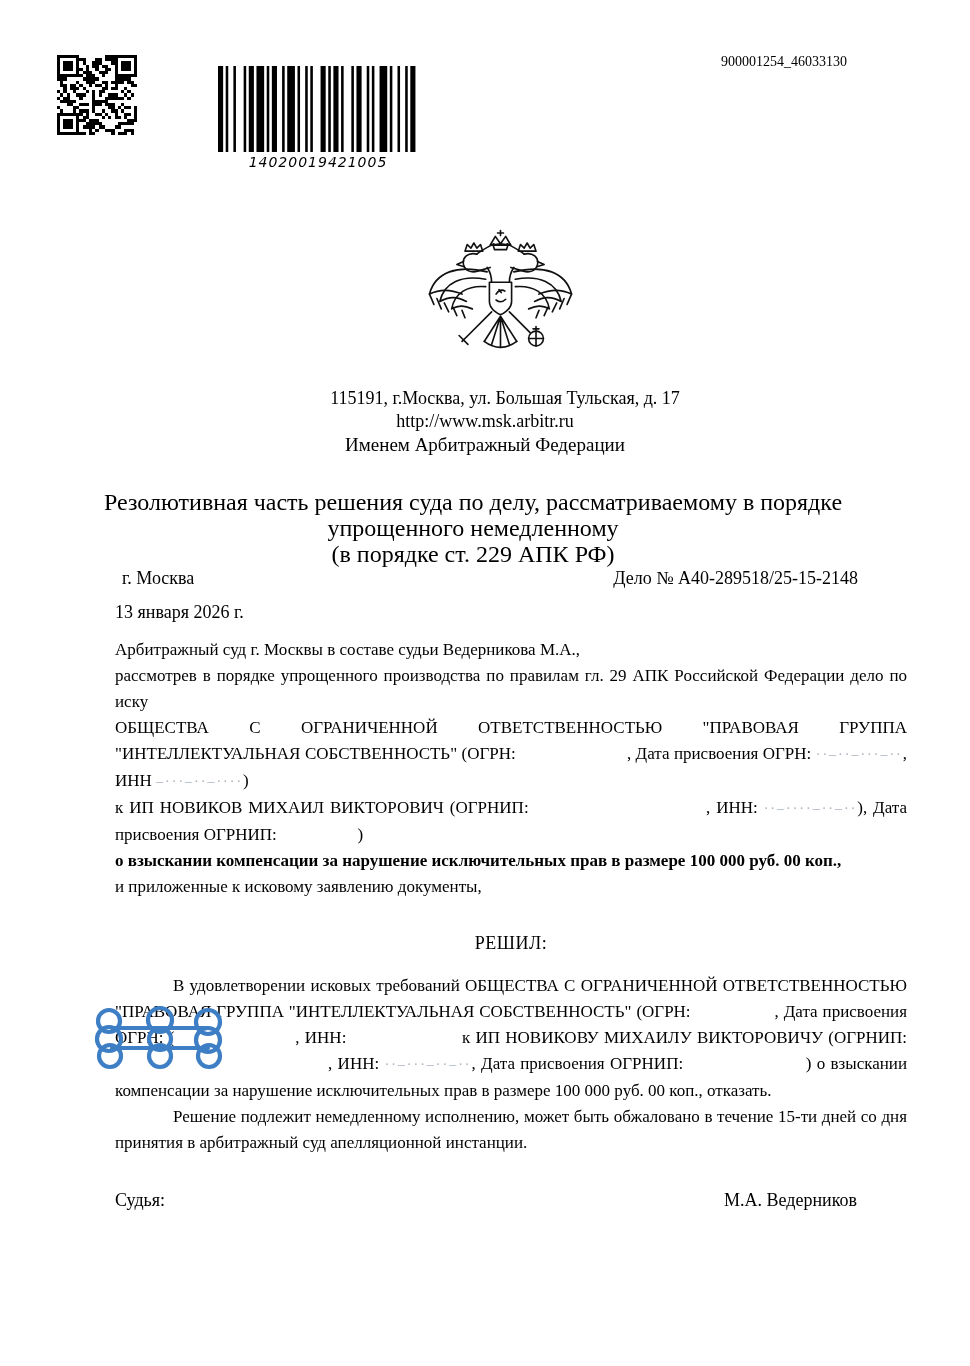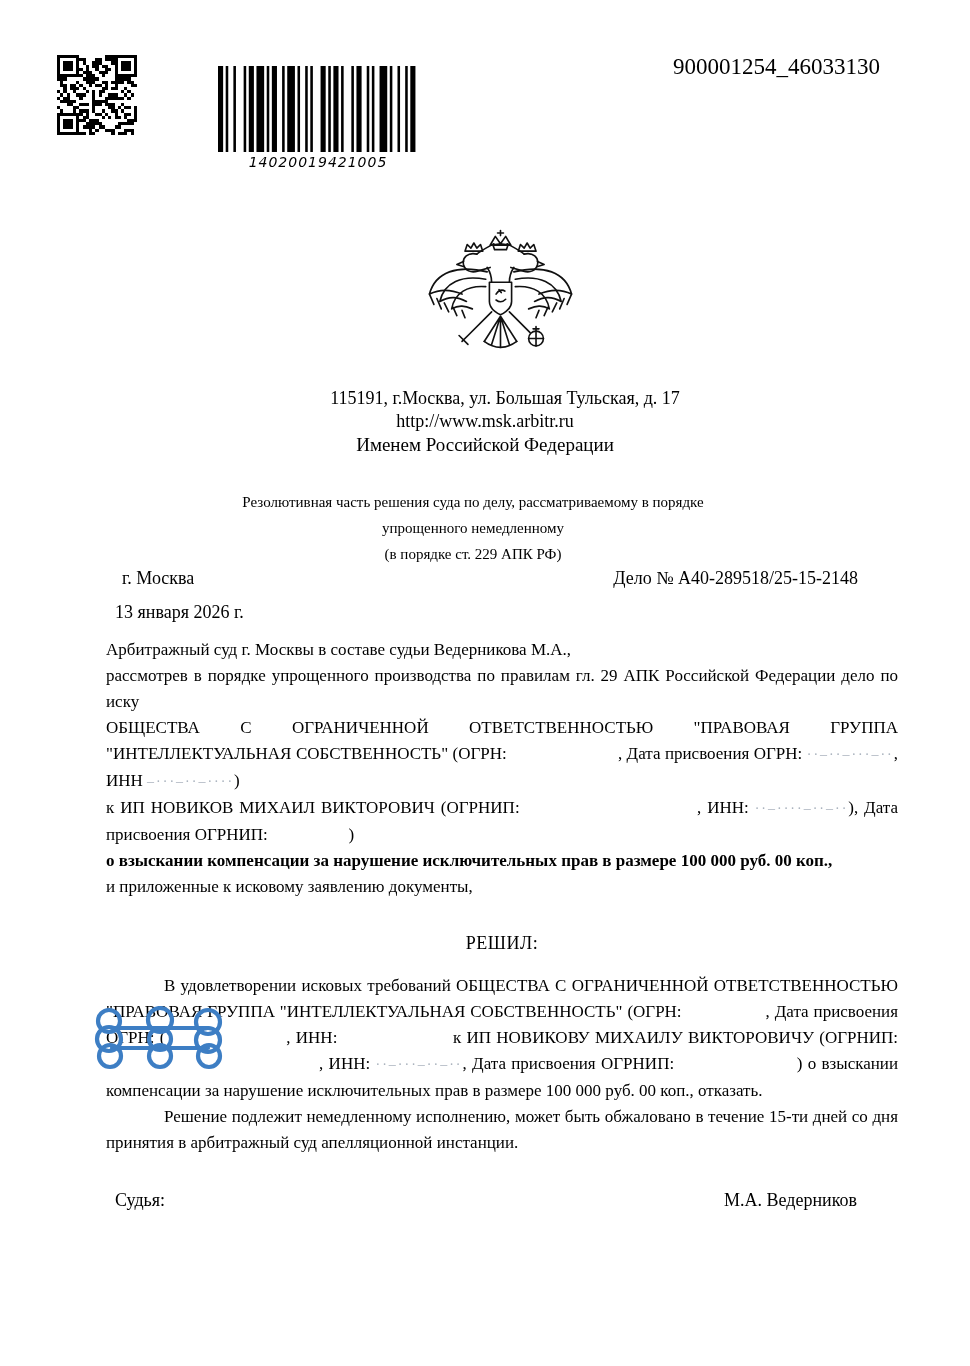--- a/index.html
+++ b/index.html
@@ -6,34 +6,34 @@
   .page{
     position:relative;width:970px;height:1366px;background:#ffffff;
     font-family:"Liberation Serif","DejaVu Serif",serif;color:#000;
     margin:0 auto;overflow:hidden;
   }
   .abs{position:absolute;}
   
   #qr-box{left:57px;top:55px;width:80px;height:80px;}
   #barcode-box{left:218px;top:66px;width:200px;text-align:center;font-style:italic;}
   #barcode-digits{font-family:"DejaVu Sans",sans-serif;font-size:14px;letter-spacing:1px;margin-top:2px;}
-  #doc-number{left:673px;top:54px;font-size:23px;}
+  #doc-number{left:721px;top:54px;font-size:14px;}
   
   #coat{left:418px;top:226px;width:165px;height:148px;}
   
   #header-block{left:0;top:386px;width:970px;text-align:center;}
   .court-name{font-size:21px;font-weight:bold;letter-spacing:.4px;line-height:26px;}
   .addr{font-size:18px;line-height:24px;padding-left:40px;}
   .url{font-size:18px;line-height:23px;}
   .in-name{font-size:19px;line-height:24px;}
-  #subtitle-block{left:0;top:489px;width:946px;text-align:center;font-size:15px;line-height:26px;}
+  #subtitle-block{left:0;top:489px;width:946px;text-align:center;font-size:24px;line-height:26px;}
   #city-case-row{left:122px;top:568px;width:736px;display:flex;justify-content:space-between;font-size:18px;}
   #date-line{left:115px;top:602px;font-size:18px;}
   
-  #body-block{left:106px;top:637px;width:792px;font-size:17px;line-height:26px;}
+  #body-block{left:115px;top:637px;width:792px;font-size:17px;line-height:26px;}
   .para{margin:0;text-align:justify;text-align-last:left;}
   .para.left{text-align:left;}
   .para.indent{text-indent:58px;}
   .seg-normal{}
   .seg-bold{font-weight:bold;margin-top:20px;}
   .seg-gap{white-space:nowrap;}
   .seg-trace{color:#a9b2bd;letter-spacing:2px;font-size:14px;white-space:nowrap;}
   #resolution-heading{margin:30px 0 17px 0;text-align:center;text-align-last:center;font-weight:normal;font-size:18px;letter-spacing:.5px;}
   
   #signature-row{left:115px;top:1190px;width:742px;display:flex;justify-content:space-between;font-size:18px;}
@@ -442,21 +442,21 @@
       <path d="M98 116 L62 152 M58 156 l8 -8 M54 148 l12 12"></path>
       <path d="M122 116 L150 144"></path>
       <circle cx="158" cy="152" r="10"></circle>
       <path d="M158 142 v-6 M154 139 h8 M148 152 h20 M158 142 v20"></path>
     </svg>
   </div>
 
   <div class="abs" id="header-block">
     <div class="addr">115191, г.Москва, ул. Большая Тульская, д. 17</div>
     <div class="url">http://www.msk.arbitr.ru</div>
-    <div class="in-name">Именем Российской Федерации</div>
+    <div class="in-name">Именем Арбитражный Федерации</div>
   </div>
 
   <div class="abs" id="subtitle-block">
     <div>Резолютивная часть решения суда по делу, рассматриваемому в порядке</div>
     <div>упрощенного немедленному</div>
     <div>(в порядке ст. 229 АПК РФ)</div>
   </div>
 
   <div class="abs" id="city-case-row">
     <span>г. Москва</span>

